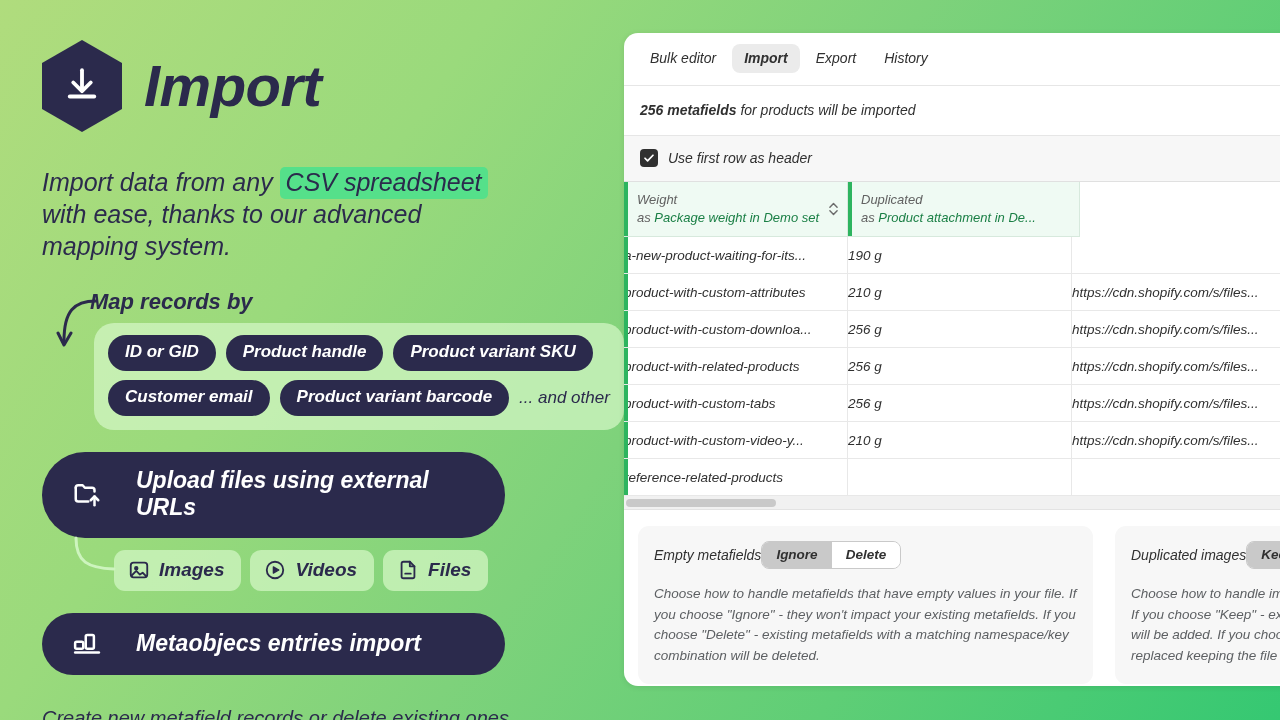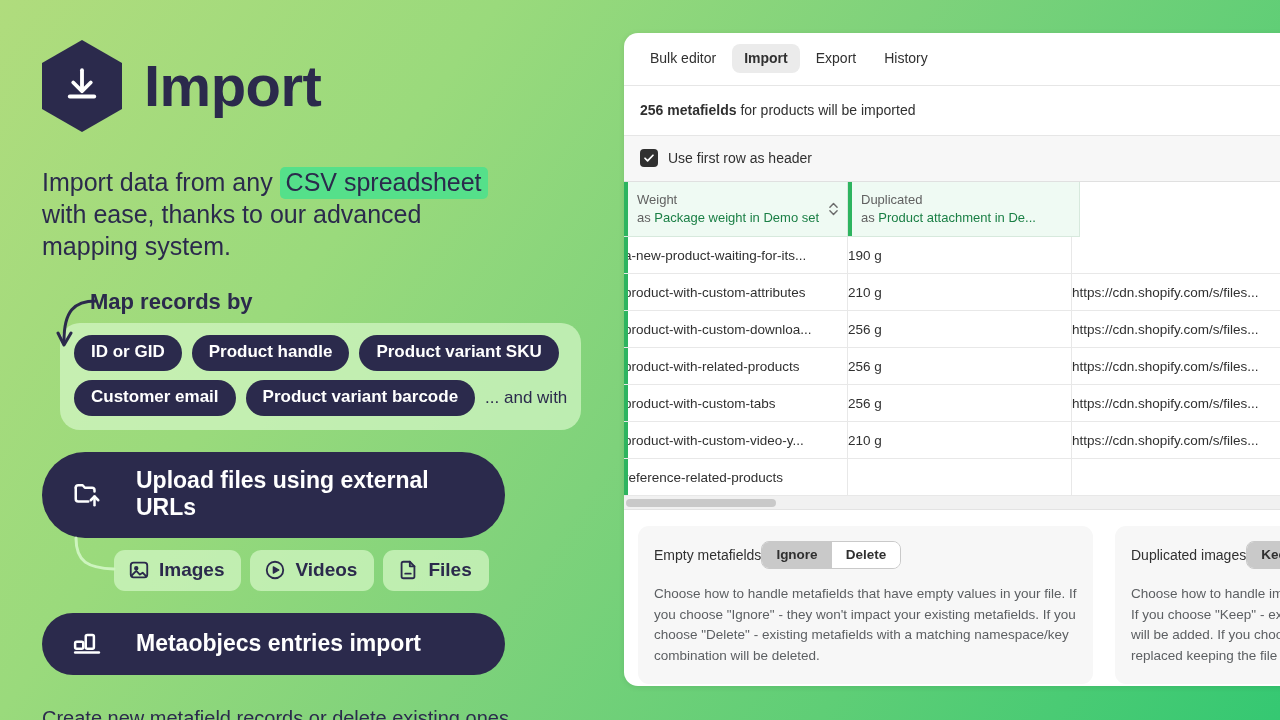--- a/index.html
+++ b/index.html
@@ -6,20 +6,21 @@
   html, body {
     width: 1280px; height: 720px;
     overflow: hidden;
     font-family: "Liberation Sans", sans-serif;
   }
   .stage {
     position: relative;
     width: 1280px; height: 720px;
     background: linear-gradient(125deg, #b0dc7d 0%, #9ada7c 28%, #7ed27b 52%, #5fce76 74%, #35c872 100%);
     overflow: hidden;
+    font-style: italic;
   }
 
   
   .left {
     position: absolute;
     left: 0; top: 0;
     width: 624px; height: 720px;
     padding: 40px 0 0 42px;
   }
   .brand-row {
@@ -57,21 +58,21 @@
     font-size: 22px; font-weight: 700; color: #2b2a4c;
     margin-left: 48px; margin-bottom: 8px;
   }
   .curve-arrow { position: absolute; left: 14px; top: 6px; width: 46px; height: 58px; }
 
   .chip-wrap {
     display: inline-block;
     background: rgba(212, 246, 198, 0.72);
     border-radius: 20px;
     padding: 12px 14px 14px 14px;
-    margin-left: 18px;
+    margin-left: 52px;
   }
   .chip-rows { display: flex; flex-direction: column; gap: 9px; }
   .chip-line { display: flex; align-items: center; gap: 10px; }
   .chip {
     background: #2b2a4c; color: #fff;
     border-radius: 999px;
     padding: 7px 17px 9px 17px;
     font-size: 17px; font-weight: 600;
     white-space: nowrap;
   }
@@ -261,21 +262,21 @@
       <div class="chip-wrap">
         <div class="chip-rows">
           <div class="chip-line">
             <span class="chip">ID or GID</span>
             <span class="chip">Product handle</span>
             <span class="chip">Product variant SKU</span>
           </div>
           <div class="chip-line">
             <span class="chip">Customer email</span>
             <span class="chip">Product variant barcode</span>
-            <span class="and-other">... and with</span>
+            <span class="and-other">... and other</span>
           </div>
         </div>
       </div>
     </div>
 
     <div class="bigpill">
       <svg viewBox="0 0 24 24" fill="none" stroke="#ffffff" stroke-width="2" stroke-linecap="round" stroke-linejoin="round">
         <path d="M3 7a2 2 0 0 1 2-2h3.5l1.8 2H16a2 2 0 0 1 2 2v1"></path>
         <path d="M3 7v9a2 2 0 0 0 2 2h8"></path>
         <path d="M18 21v-7"></path>

